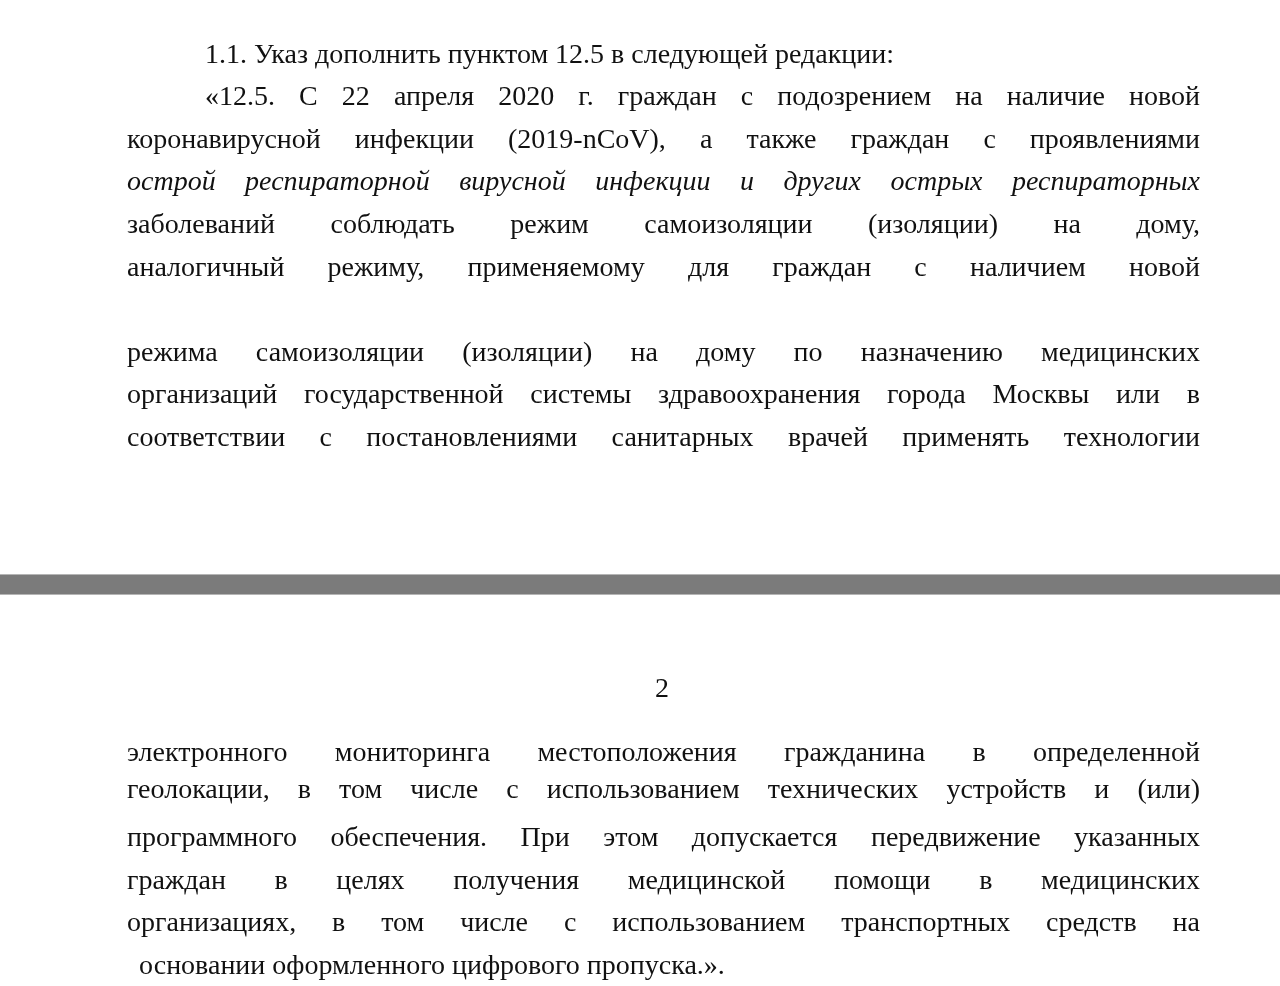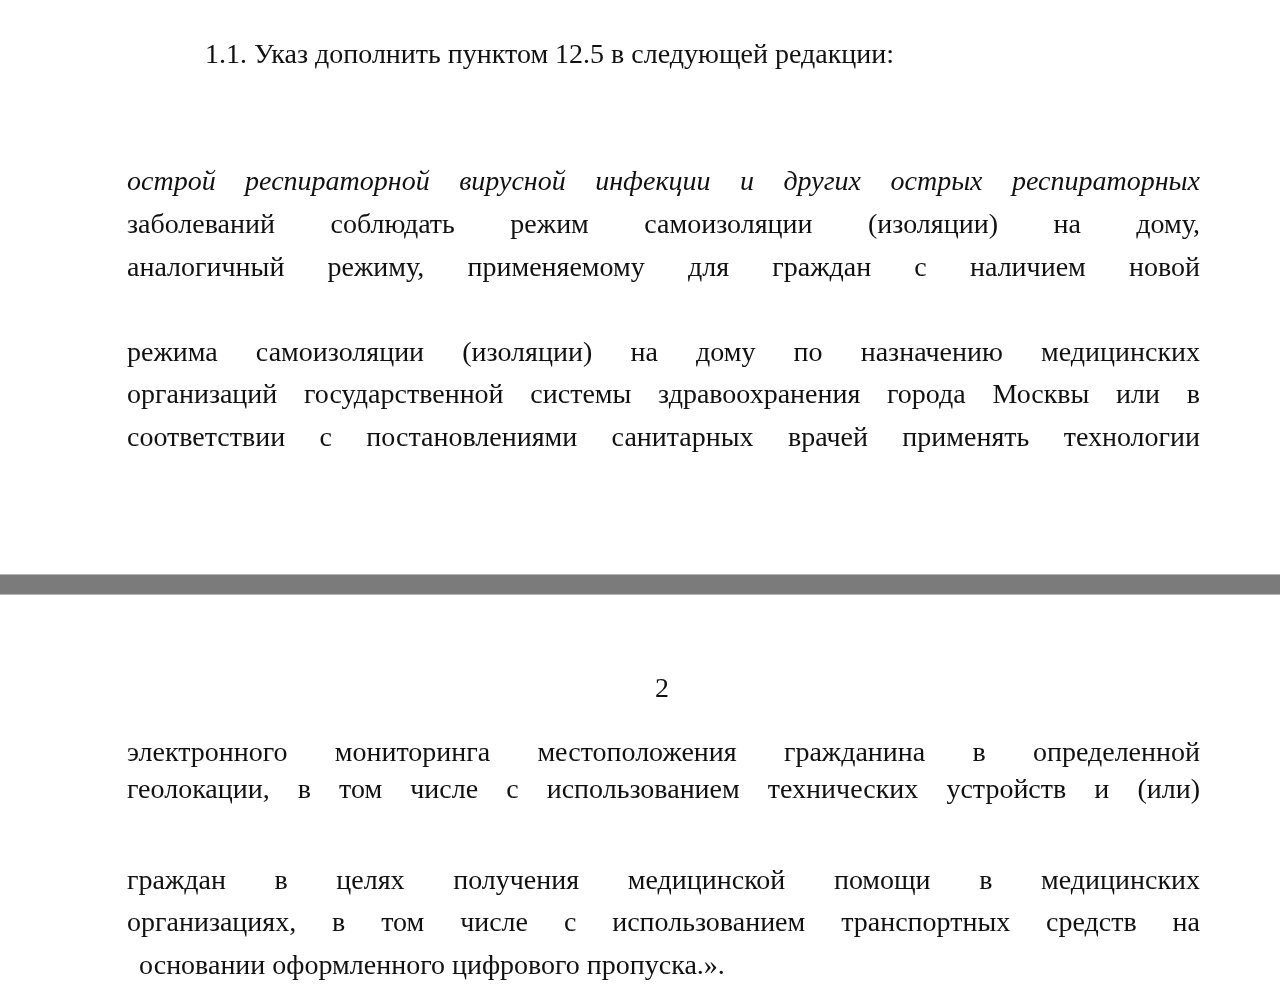--- a/index.html
+++ b/index.html
@@ -67,31 +67,34 @@
       padding-left: 44px;
       box-sizing: border-box;
     }
   </style>
 </head>
 <body>
 
 <div class="page page-1">
   <div class="line indent heading-line" style="top:9px;">1.1. Указ дополнить пунктом 12.5 в следующей редакции:</div>
 
+  <div class="line indent" style="top:51px;">«12.5. С 22 апреля 2020 г. граждан с подозрением на наличие новой</div>
+  <div class="line" style="top:94px;">коронавирусной инфекции (2019-nCoV), а также граждан с проявлениями</div>
   <div class="line" style="top:136px;font-style:italic;">острой респираторной вирусной инфекции и других острых респираторных</div>
   <div class="line" style="top:222px;">аналогичный режиму, применяемому для граждан с наличием новой</div>
   <div class="line" style="top:179px;">заболеваний соблюдать режим самоизоляции (изоляции)  на дому,</div>
   <div class="line" style="top:349px;">организаций государственной системы здравоохранения города Москвы или в</div>
   <div class="line" style="top:307px;">режима самоизоляции (изоляции) на дому по назначению медицинских</div>
   <div class="line" style="top:392px;">соответствии с постановлениями санитарных врачей применять технологии</div>
 </div>
 
 <div class="page-gap"></div>
 
 <div class="page page-2">
   <div class="page-number" style="top:75px;">2</div>
 
   <div class="line" style="top:136px;">электронного мониторинга местоположения гражданина в определенной</div>
   <div class="line" style="top:173px;">геолокации, в том числе с использованием технических устройств и (или)</div>
+  <div class="line" style="top:221px;">программного обеспечения. При этом допускается передвижение указанных</div>
   <div class="line" style="top:306px;">организациях, в том числе с использованием транспортных средств на</div>
   <div class="line" style="top:264px;">граждан в целях получения медицинской помощи в медицинских</div>
   <div class="line last" style="top:349px;">основании оформленного цифрового пропуска.».</div>
 </div>
 
 </body></html>

